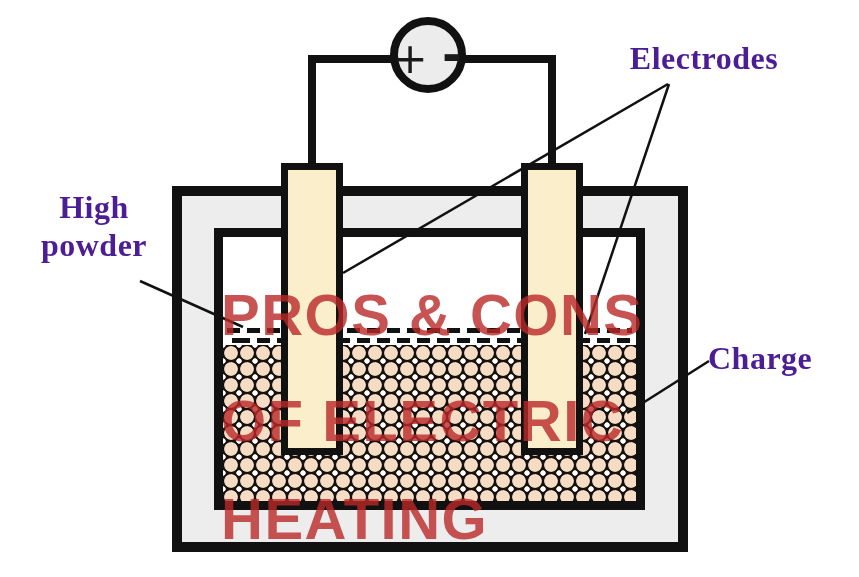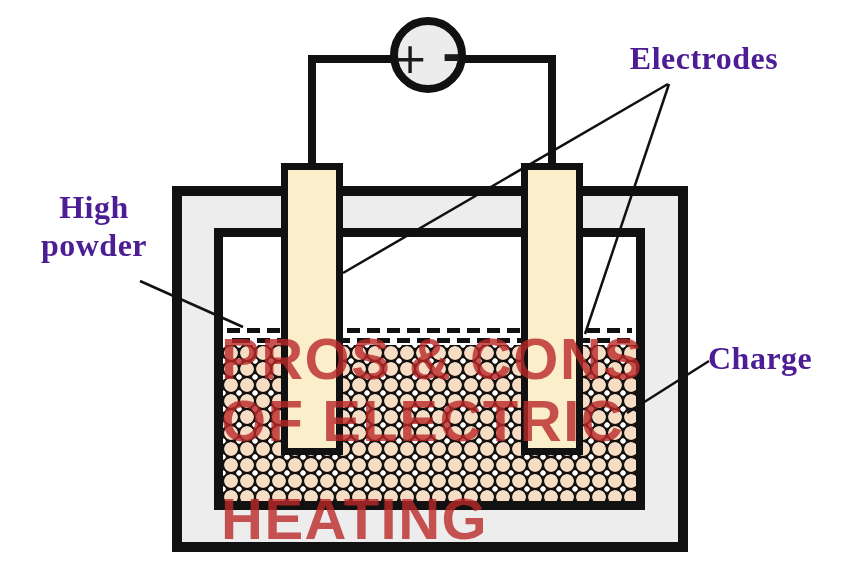--- a/index.html
+++ b/index.html
@@ -47,21 +47,21 @@
   }
   .label.electrodes{left:614px;top:39px;width:180px;text-align:center;}
   .label.hrp{left:0;top:188px;width:164px;text-align:center;white-space:normal;margin-left:12px;}
   .label.charge{left:708px;top:339px;}
   
   .wm{
     position:absolute;left:221px;font-family:"Liberation Sans",sans-serif;
     font-weight:bold;font-size:58px;line-height:58px;letter-spacing:1.5px;
     color:rgba(185,40,40,0.8);white-space:nowrap;z-index:20;
   }
-  .wm.l1{top:286px;margin-top:44px;}
+  .wm.l1{top:286px;}
   .wm.l2{top:378px;margin-top:14px;}
   .wm.l3{top:466px;margin-top:24px;}
 </style>
 </head>
 <body>
 
 <div id="stage">
 
   <div class="outer-box"></div>
 

